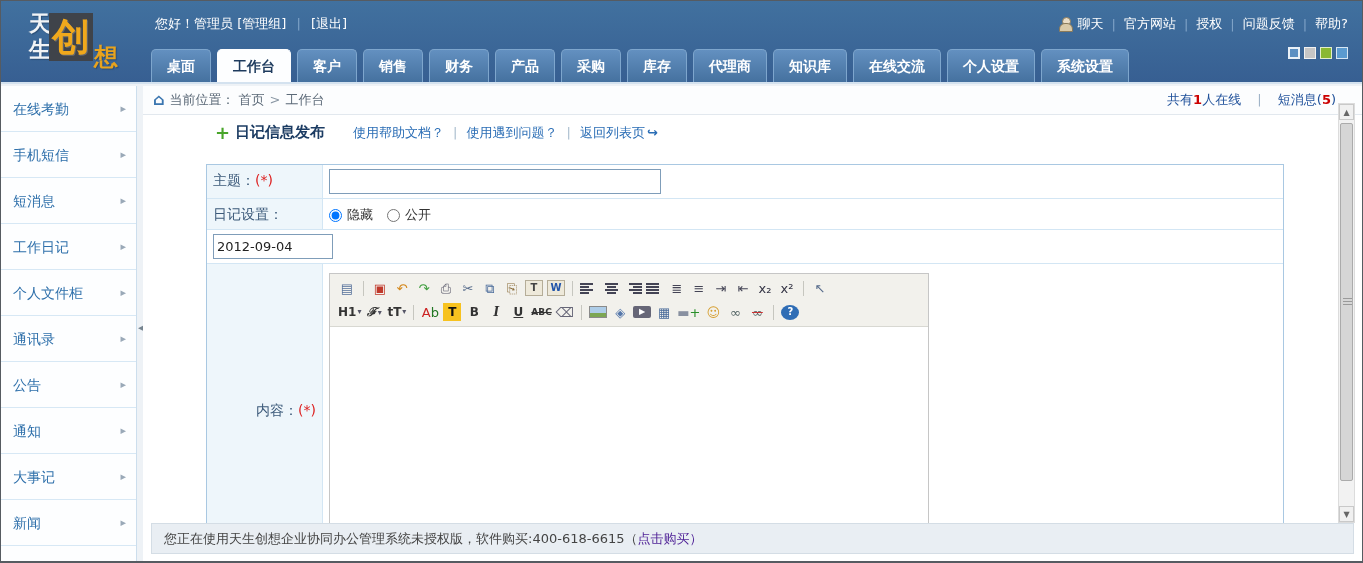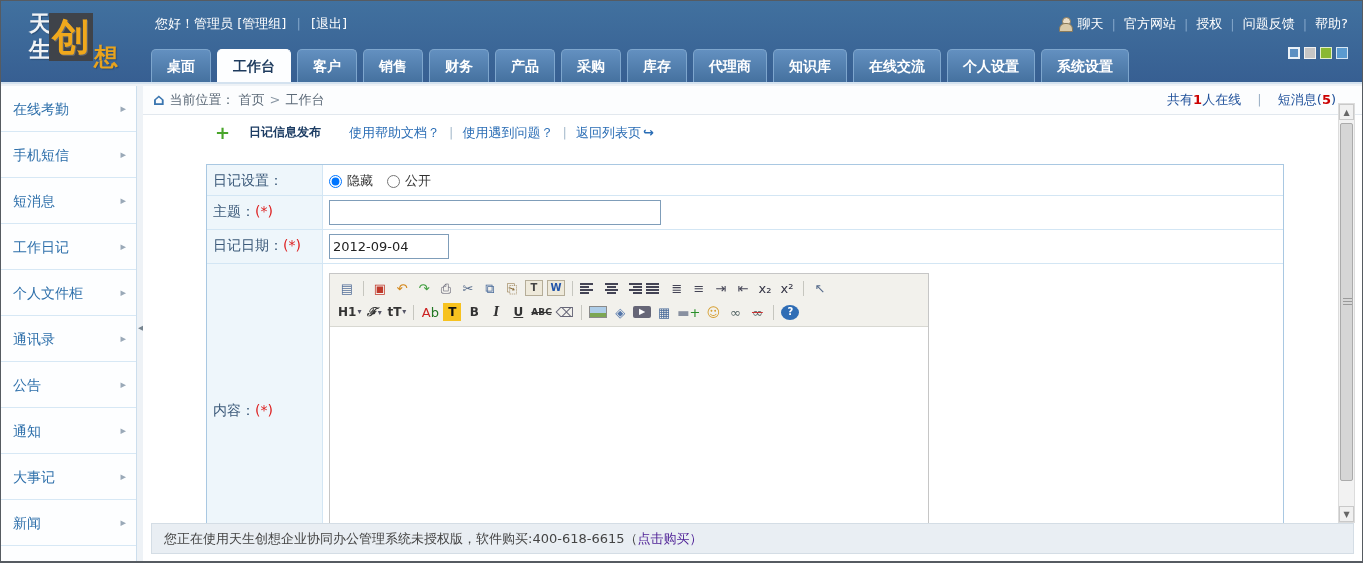--- a/index.html
+++ b/index.html
@@ -45,35 +45,35 @@
   .crumb-left { position:absolute; left:10px; color:#5c6a78; }
   .home-glyph { color:#3b76b0; font-size:16px; font-weight:bold; margin-right:5px; vertical-align:-1px; cursor:pointer; }
   .crumb { color:#5c6a78; cursor:pointer; }
   .crumb-sep { margin:0 5px; color:#8a97a4; }
   .crumb-right { position:absolute; right:26px; color:#21529b; }
   .num-red { color:#cc0000; font-weight:bold; }
   .cr-sep { color:#9fb3c8; margin:0 12px; }
 
   .title-row { position:absolute; top:36px; left:72px; display:flex; align-items:center; font-size:13px; }
   .plus-glyph { color:#49a52a; font-weight:bold; font-size:18px; margin-right:5px; }
-  .page-title { color:#1c3c63; font-size:12px; font-weight:bold; margin-right:28px;margin-left:14px; }
+  .page-title { color:#1c3c63; font-size:15px; font-weight:bold; margin-right:28px; }
   .hlink { color:#2a6db5; cursor:pointer; font-size:13px; }
   .hsep { color:#a8bccd; margin:0 9px; }
   .ret-arrow { color:#2a6db5; font-weight:bold; margin-left:2px; }
 
   .form-clip { position:absolute; top:78px; left:63px; width:1078px; height:359px; overflow:hidden; }
   .form-table { border:1px solid #a9c8e2; background:#fff; }
   .frow { display:flex; border-bottom:1px solid #d3e6f4; }
   .frow:last-child { border-bottom:none; }
   .fl { width:116px; background:#eef6fb; border-right:1px solid #d3e6f4; color:#3c5a7a; font-size:14px;
         padding:0 6px; line-height:30px; flex-shrink:0; }
   .fv { flex:1; padding:4px 6px; font-size:13px; color:#333; }
   .req { color:#dd2222; }
   .frow.tall { height:292px; }
-  .frow.tall .fl { display:flex; align-items:center; line-height:18px; }
+  .frow.tall .fl { display:flex; align-items:center; line-height:18px;justify-content:flex-end; }
   .frow.tall .fv { padding-top:9px; }
   .tinput { height:25px; border:1px solid #7f9db9; font-size:13px; font-family:inherit; padding:0 3px; color:#222; }
   .subject-w { width:332px; }
   .date-w { width:120px; }
   .radio-opt { margin-right:14px; color:#333; font-size:13px; cursor:pointer; display:inline-flex; align-items:center; }
   .radio-opt input { margin-right:5px; }
   .radio-row { padding-top:7px; }
 
   
   .editor { width:600px; border:1px solid #c6c6c6; }
@@ -235,35 +235,34 @@
 
     <div class="title-row">
       <span class="plus-glyph">+</span>
       <span class="page-title">日记信息发布</span>
       <span id="help-links"><span class="hlink">使用帮助文档？</span><span class="hsep">|</span><span class="hlink">使用遇到问题？</span><span class="hsep">|</span><span class="hlink">返回列表页<span class="ret-arrow">↪</span></span></span>
     </div>
 
     <div class="form-clip">
       <div class="form-table">
         <div class="frow">
+          <div class="fl"><span>主题：</span><span class="req">(*)</span></div>
+          <div class="fv"><input class="tinput subject-w" value="" style=""></div>
+        </div>
+        <div class="frow">
           <div class="fl"><span>日记设置：</span></div>
           <div class="fv radio-row" id="radio-cell"><label class="radio-opt">
                 <input type="radio" name="diary-visibility" checked="" style="">
                 <span>隐藏</span>
               </label><label class="radio-opt">
                 <input type="radio" name="diary-visibility" style="">
                 <span>公开</span>
               </label></div>
         </div>
         <div class="frow">
-          <div class="fl"><span>主题：</span><span class="req">(*)</span></div>
-          <div class="fv"><input class="tinput subject-w" value="" style=""></div>
-        </div>
-        <div class="frow">
-          <div class="fl"><span>日记日期：</span><span class="req">(*)</span></div>
           <div class="fv"><input class="tinput date-w" value="2012-09-04" style=""></div>
         </div>
         <div class="frow tall">
           <div class="fl">
               <span><span>内容：</span><span class="req">(*)</span></span>
             </div>
           <div class="fv">
             <div class="editor">
               <div class="ed-toolbar">
                 <div class="trow" id="tbar1">

